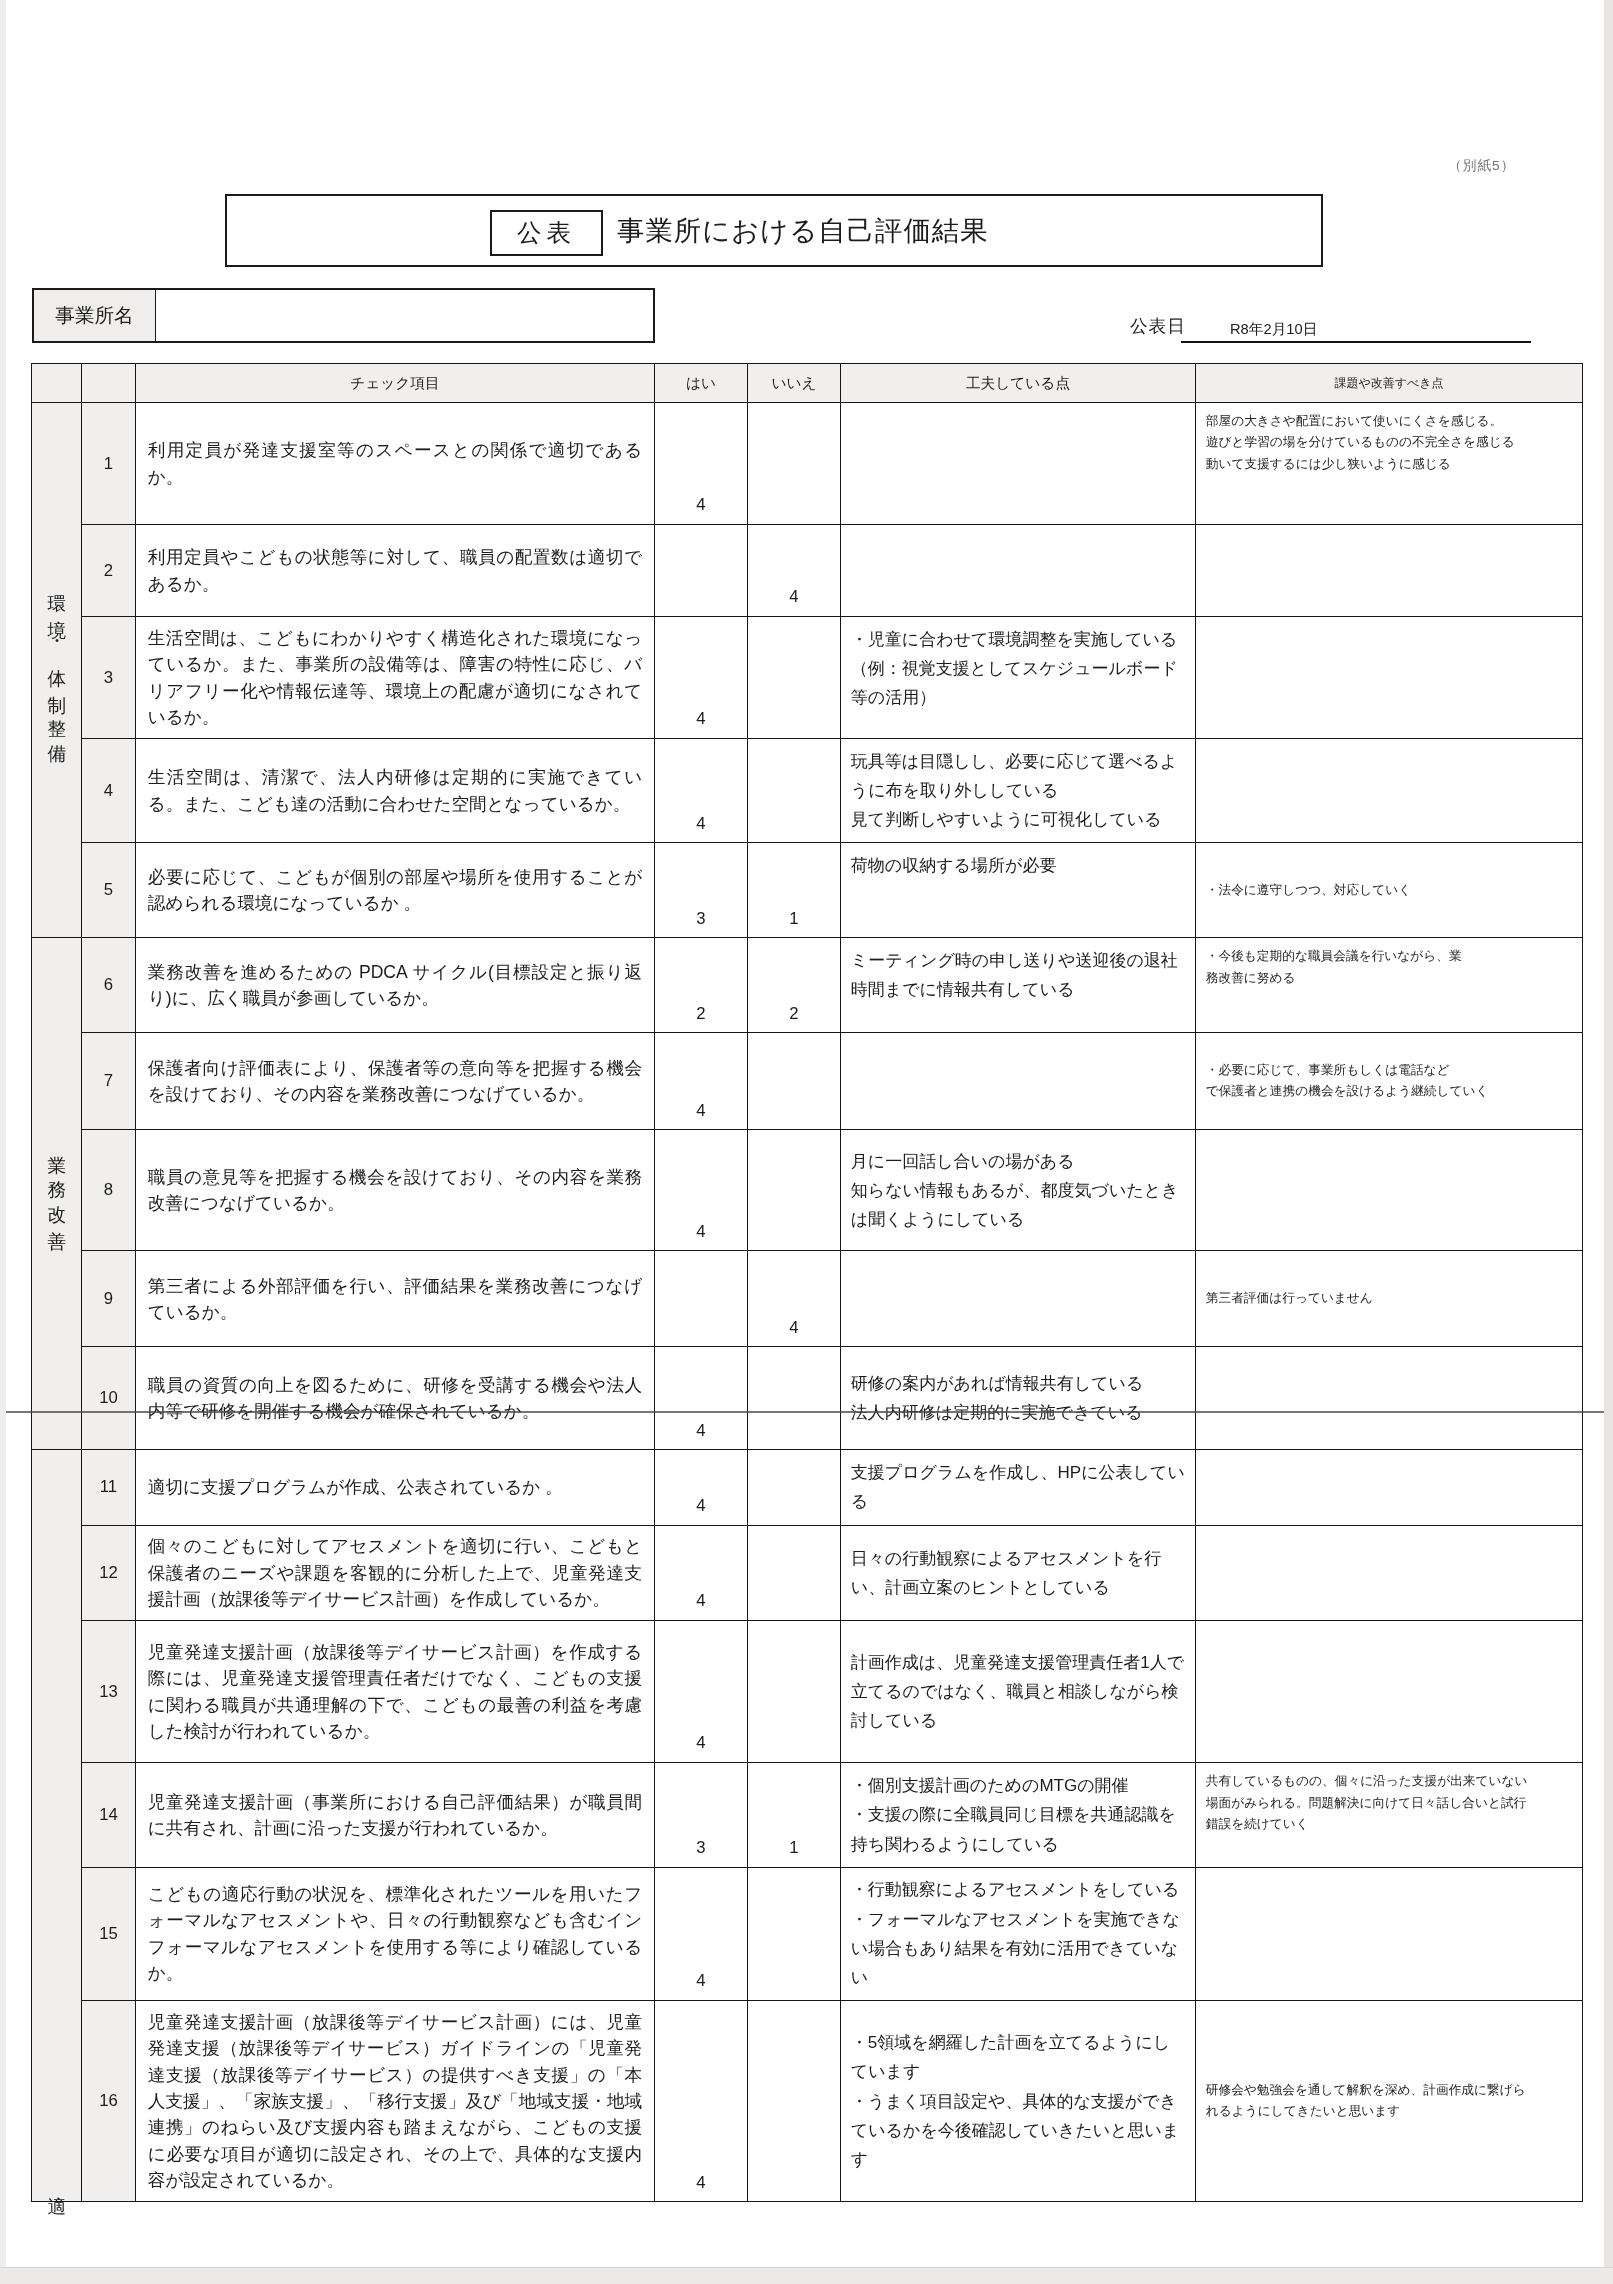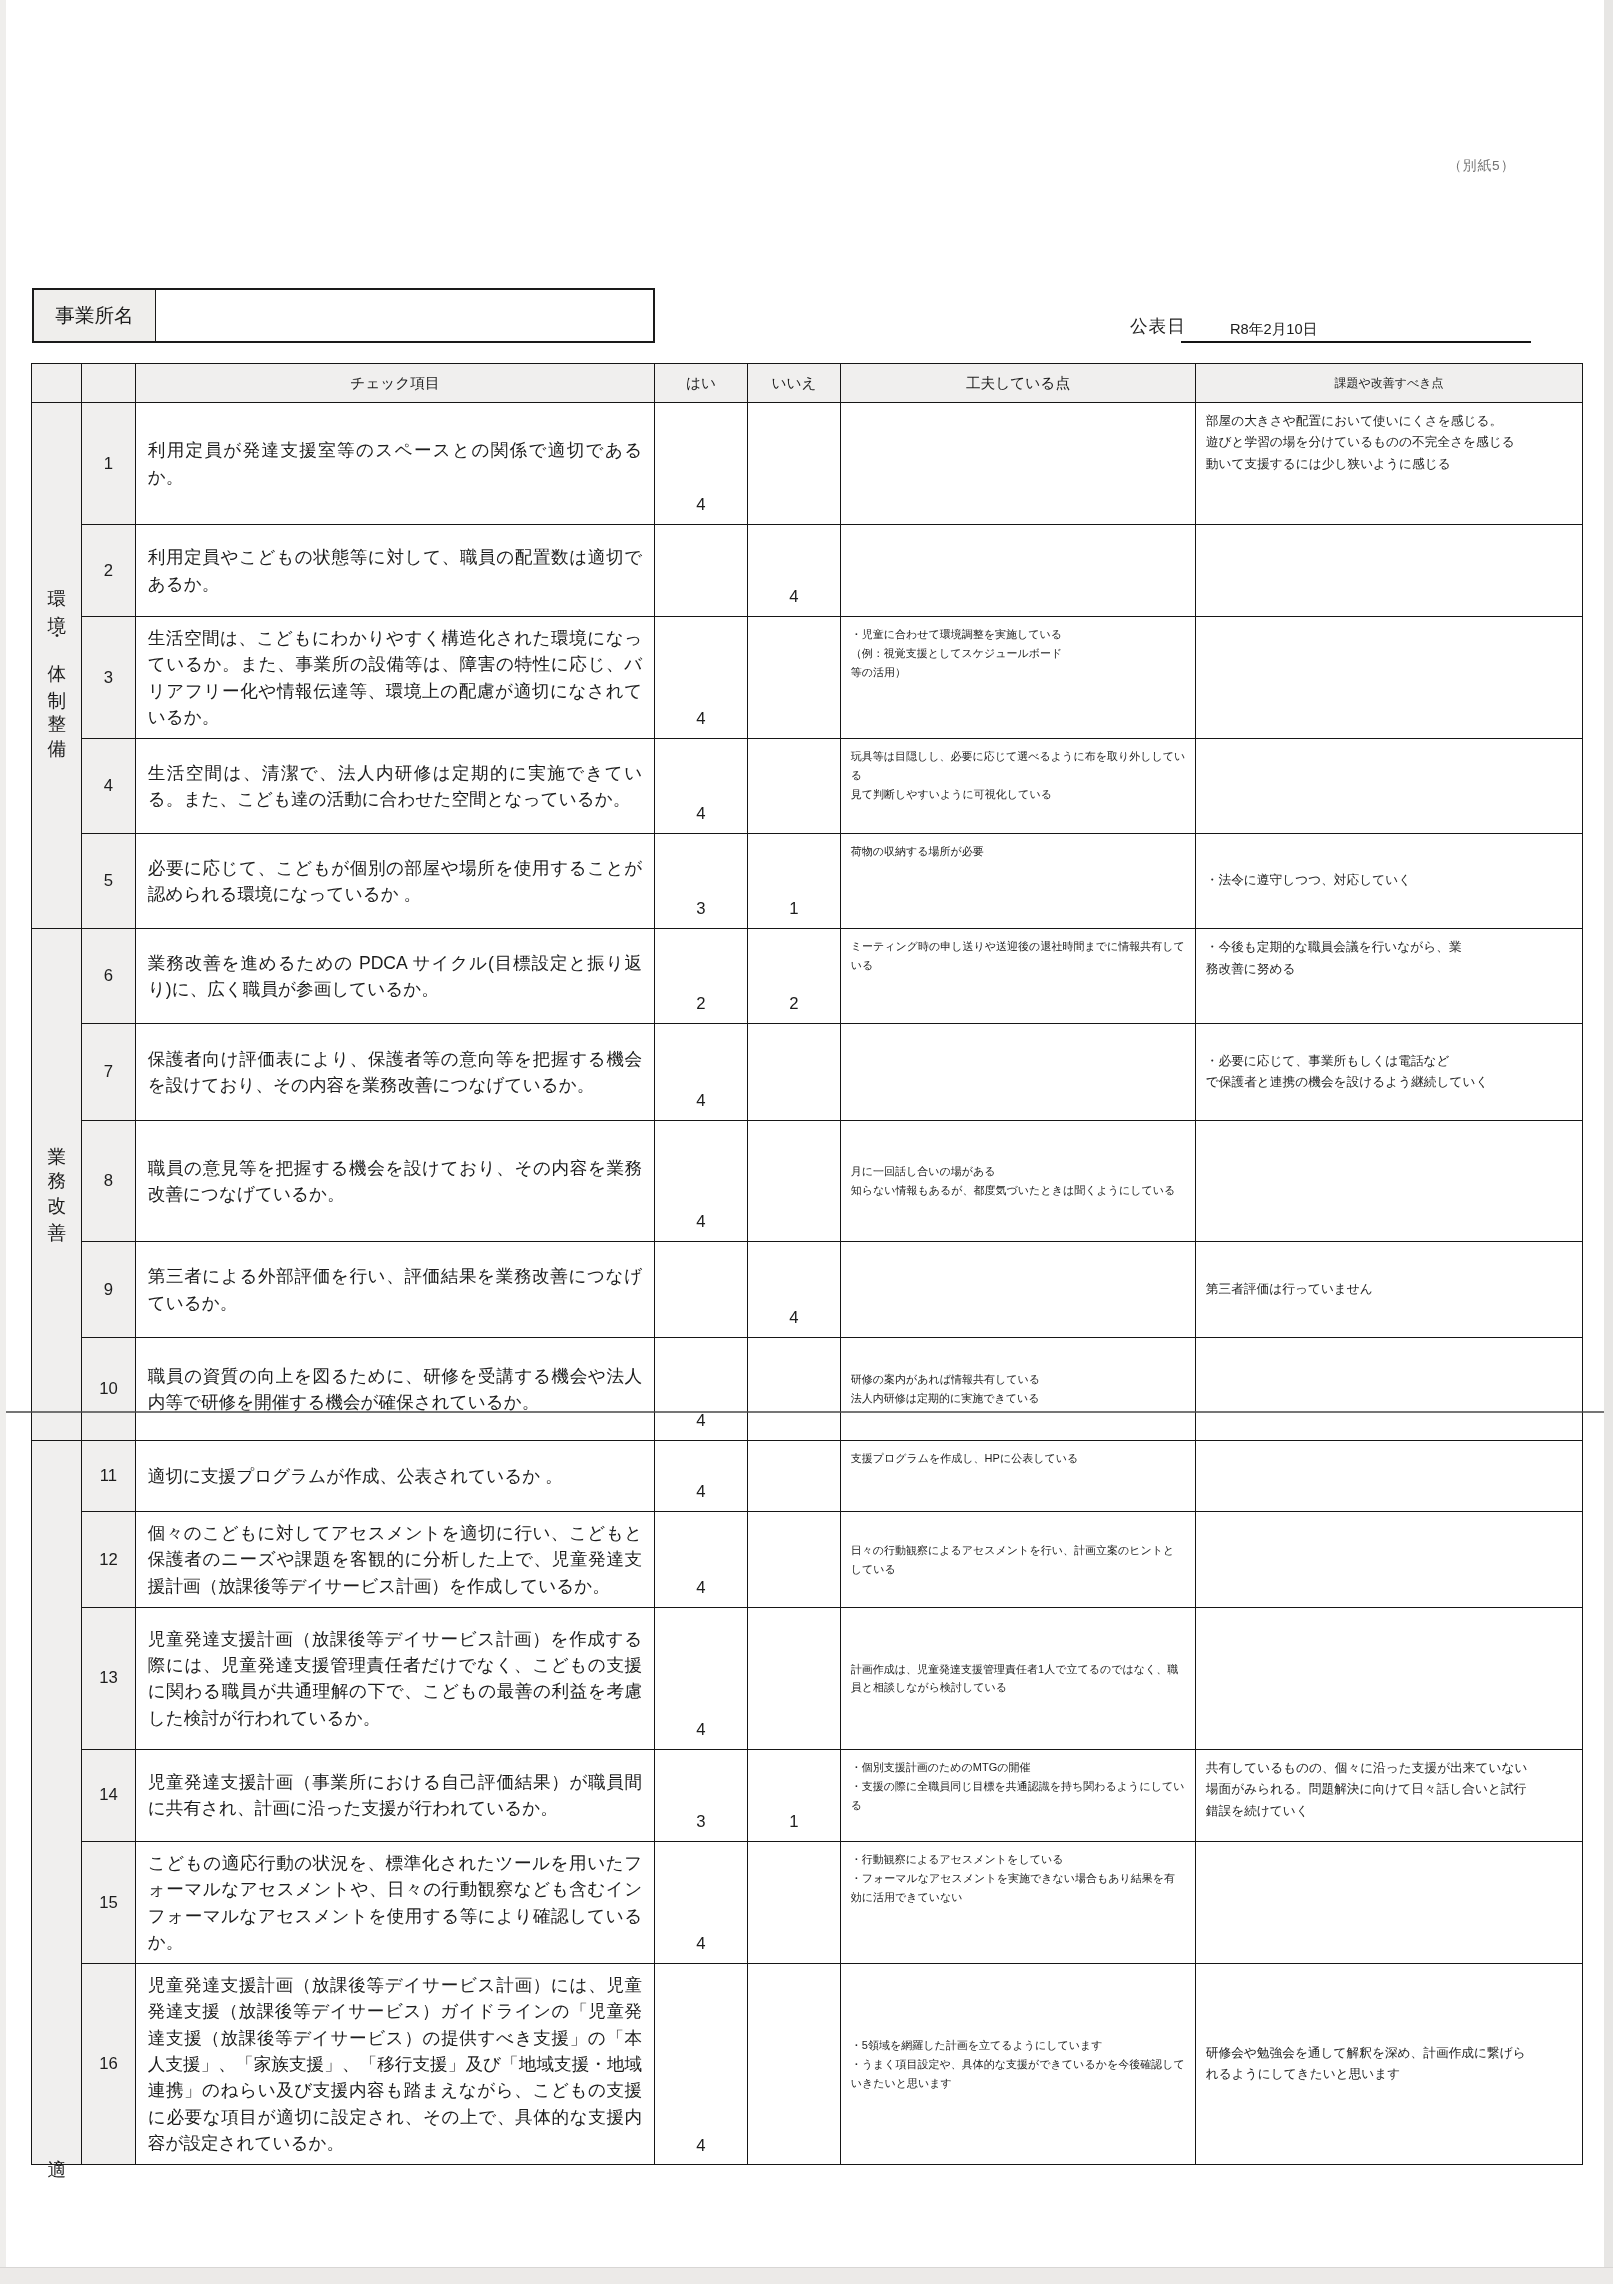--- a/index.html
+++ b/index.html
@@ -28,37 +28,41 @@
   .eval td{font-size:16.7px}
 
   td.cat-cell{background:#f0efee;vertical-align:middle;text-align:center}
   td.cat-cell.cat-bottom{vertical-align:bottom;padding-bottom:15.7px}
   .cat-text{writing-mode:vertical-rl;display:inline-block;font-size:18.6px;letter-spacing:1.35em;line-height:1}
   td.cat-bottom .cat-text{letter-spacing:0}
 
   td.num-cell{background:#f0efee;vertical-align:middle;text-align:center;font-size:16.7px}
   td.check-cell{vertical-align:middle;padding:7.8px 11.8px 7.8px 11.8px;font-size:17.6px;line-height:1.5;text-align:justify;white-space:pre-line}
   td.val-cell{vertical-align:bottom;text-align:center;padding-bottom:8.8px;font-size:16.7px}
-  td.devised-cell{vertical-align:top;padding:7.8px 9.8px;font-size:11px;line-height:1.72;white-space:pre-line}
+  td.devised-cell{vertical-align:top;padding:7.8px 9.8px;font-size:17px;line-height:1.72;white-space:pre-line}
   td.devised-cell.mid{vertical-align:middle}
   td.issues-cell{vertical-align:top;padding:7.8px 9.8px;font-size:12.7px;line-height:1.7;white-space:pre-line;color:#242424}
   td.issues-cell.mid{vertical-align:middle}
 
   .separator-line{position:absolute;left:0;top:1411px;width:1613px;height:2px;background:#474747;opacity:.75}
   .edge-right{position:absolute;right:0;top:0;width:8.8px;height:2285px;background:#e7e6e4}
   .edge-left{position:absolute;left:0;top:0;width:5.9px;height:2285px;background:#efeeec}
   .edge-bottom{position:absolute;left:0;bottom:0;width:1613px;height:17.6px;background:#eceae8;border-top:1px solid #d8d6d4}
 </style>
 </head>
 <body>
 
 <div class="page">
 
   <div class="corner-note">（別紙5）</div>
 
+  <div class="title-box">
+    <div class="badge-box">公表</div>
+    <div class="title-text">事業所における自己評価結果</div>
+  </div>
 
   <div class="office-box">
     <div class="office-label">事業所名</div>
   </div>
 
   <div class="publish-label">公表日</div>
   <div class="publish-date">R8年2月10日</div>
   <div class="publish-line"></div>
 
   <table class="eval">

